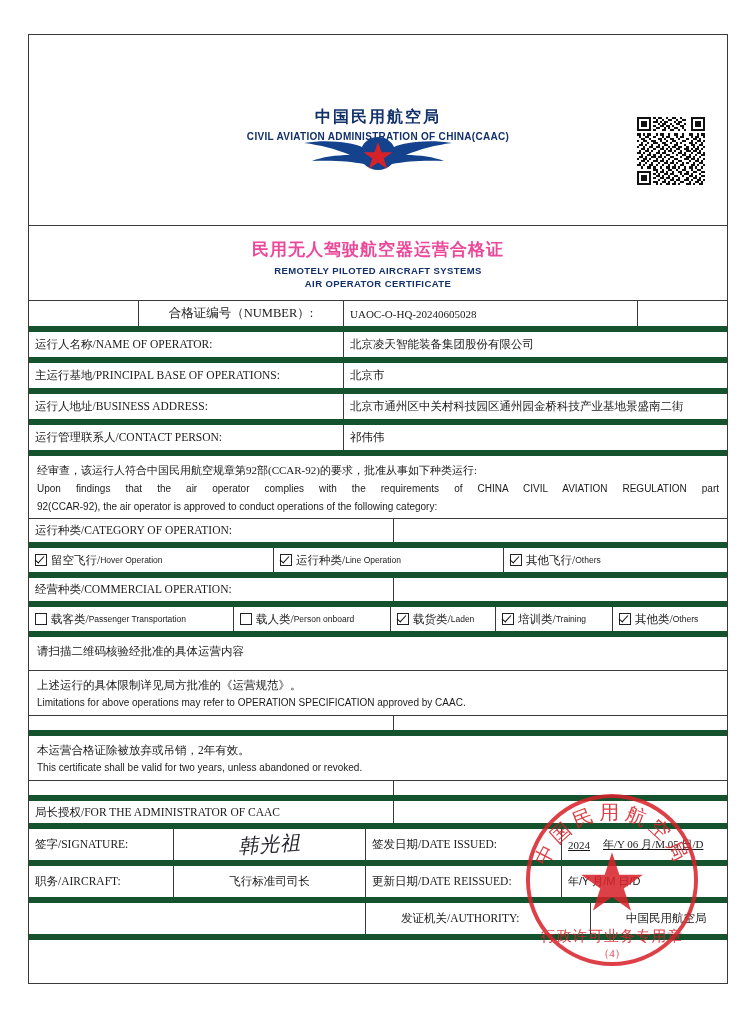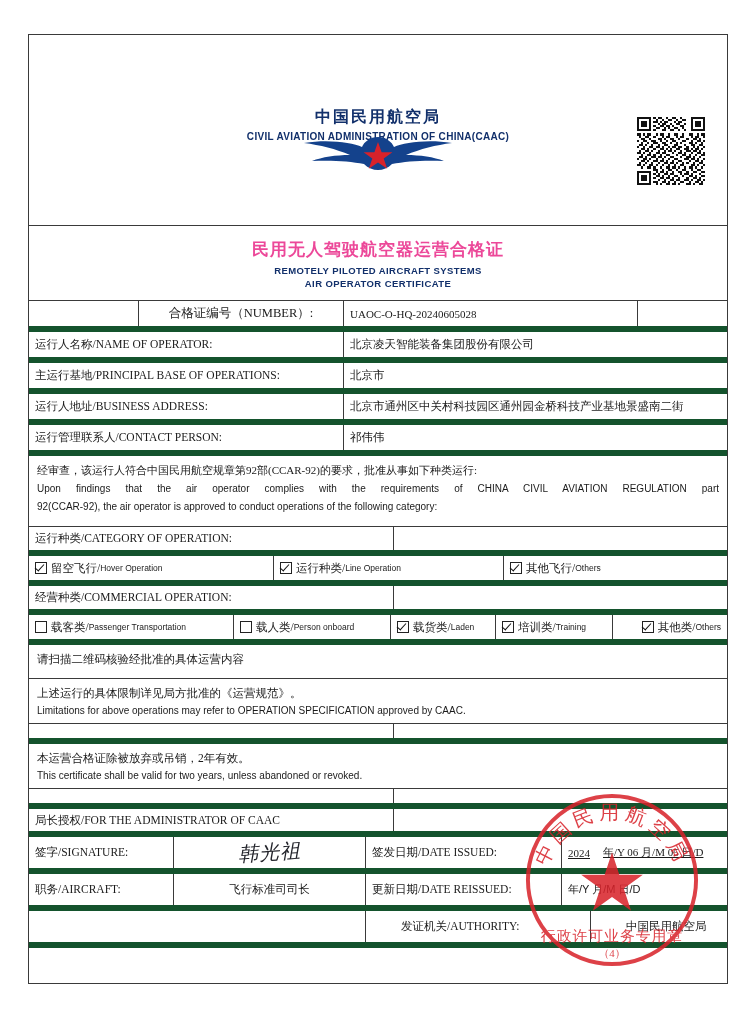--- a/index.html
+++ b/index.html
@@ -112,21 +112,21 @@
   .num-value { flex: 1; font-size: 11px; font-family: "Liberation Serif", serif; }
   .num-blank-r { width: 90px; border-left: 1px solid #3a3a3a; }
 
   
   .row-lv { height: 31px; }
   .lv-label { width: 315px; font-size: 11.5px; }
   .lv-value { flex: 1; font-size: 11.5px; }
 
   
   .para {
-    padding: 7px 8px 12px 8px;
+    padding: 7px 8px 4px 8px;
     border-bottom: 1px solid #3a3a3a;
   }
   .para-line {
     font-size: 11px;
     line-height: 15px;
     margin-bottom: 3px;
   }
   .para-line.just {
     font-size: 10px;
     text-align: justify;
@@ -620,21 +620,21 @@
     <div class="chk-cell bR" style="width:105px;">
       <span class="box checked"></span>
       <span class="chk-label-cn">载货类/</span>
       <span class="chk-label-en">Laden</span>
     </div>
     <div class="chk-cell bR" style="width:117px;">
       <span class="box checked"></span>
       <span class="chk-label-cn">培训类/</span>
       <span class="chk-label-en">Training</span>
     </div>
-    <div class="chk-cell" style="flex:1;justify-content:flex-end;">
+    <div class="chk-cell" style="flex:1;">
       <span class="box checked"></span>
       <span class="chk-label-cn">其他类/</span>
       <span class="chk-label-en">Others</span>
     </div>
   </div>
 
   <div class="note">
     <div class="l1">请扫描二维码核验经批准的具体运营内容</div>
   </div>
 

